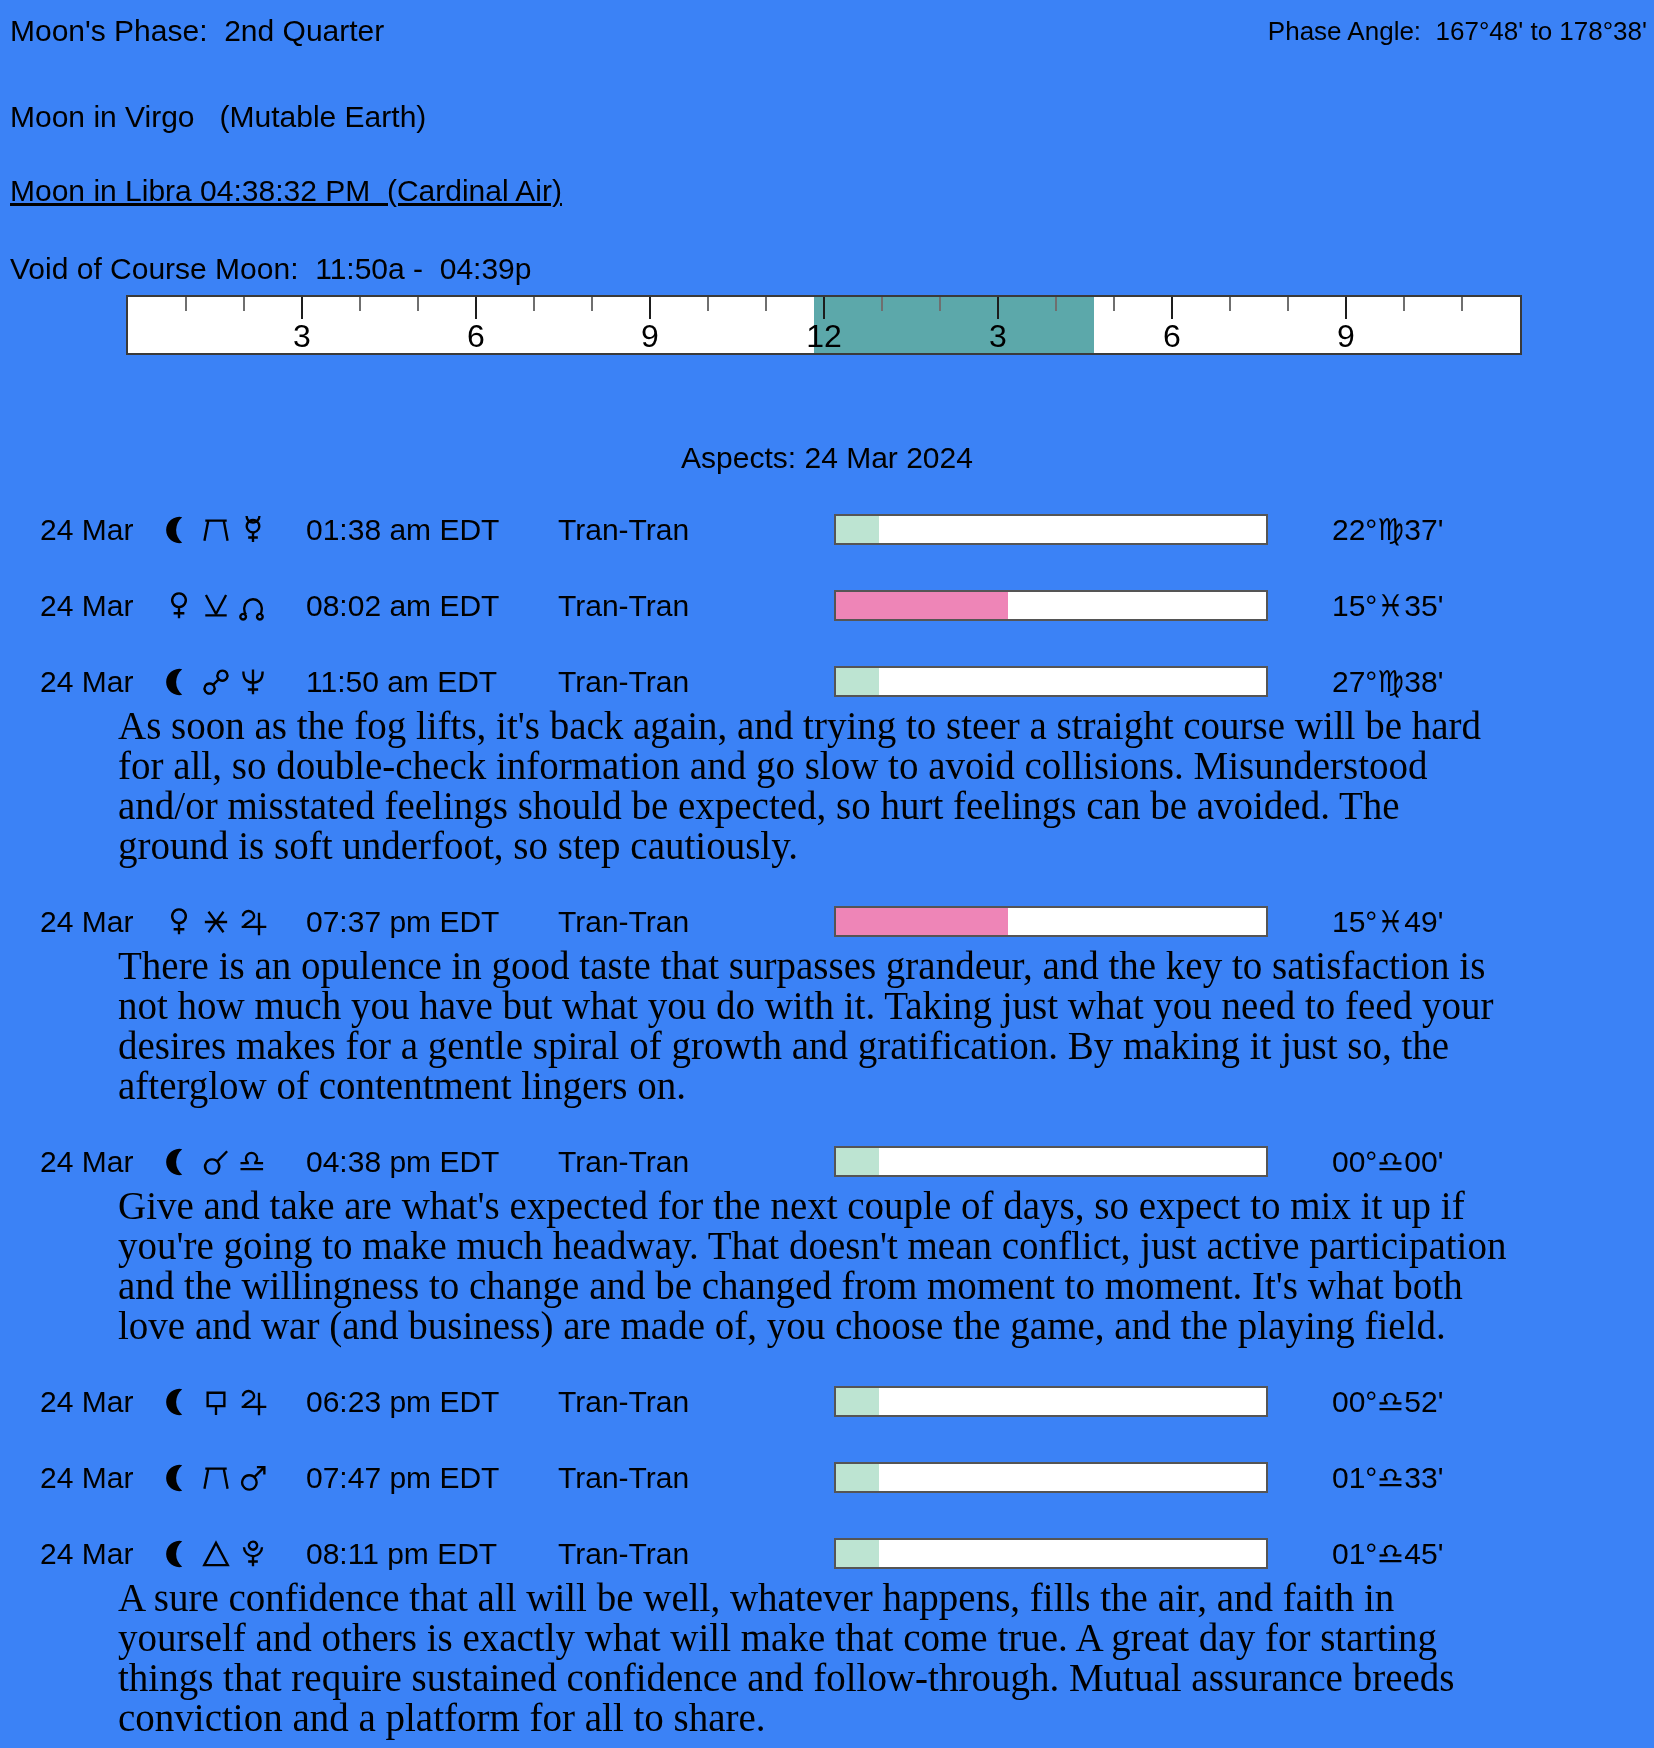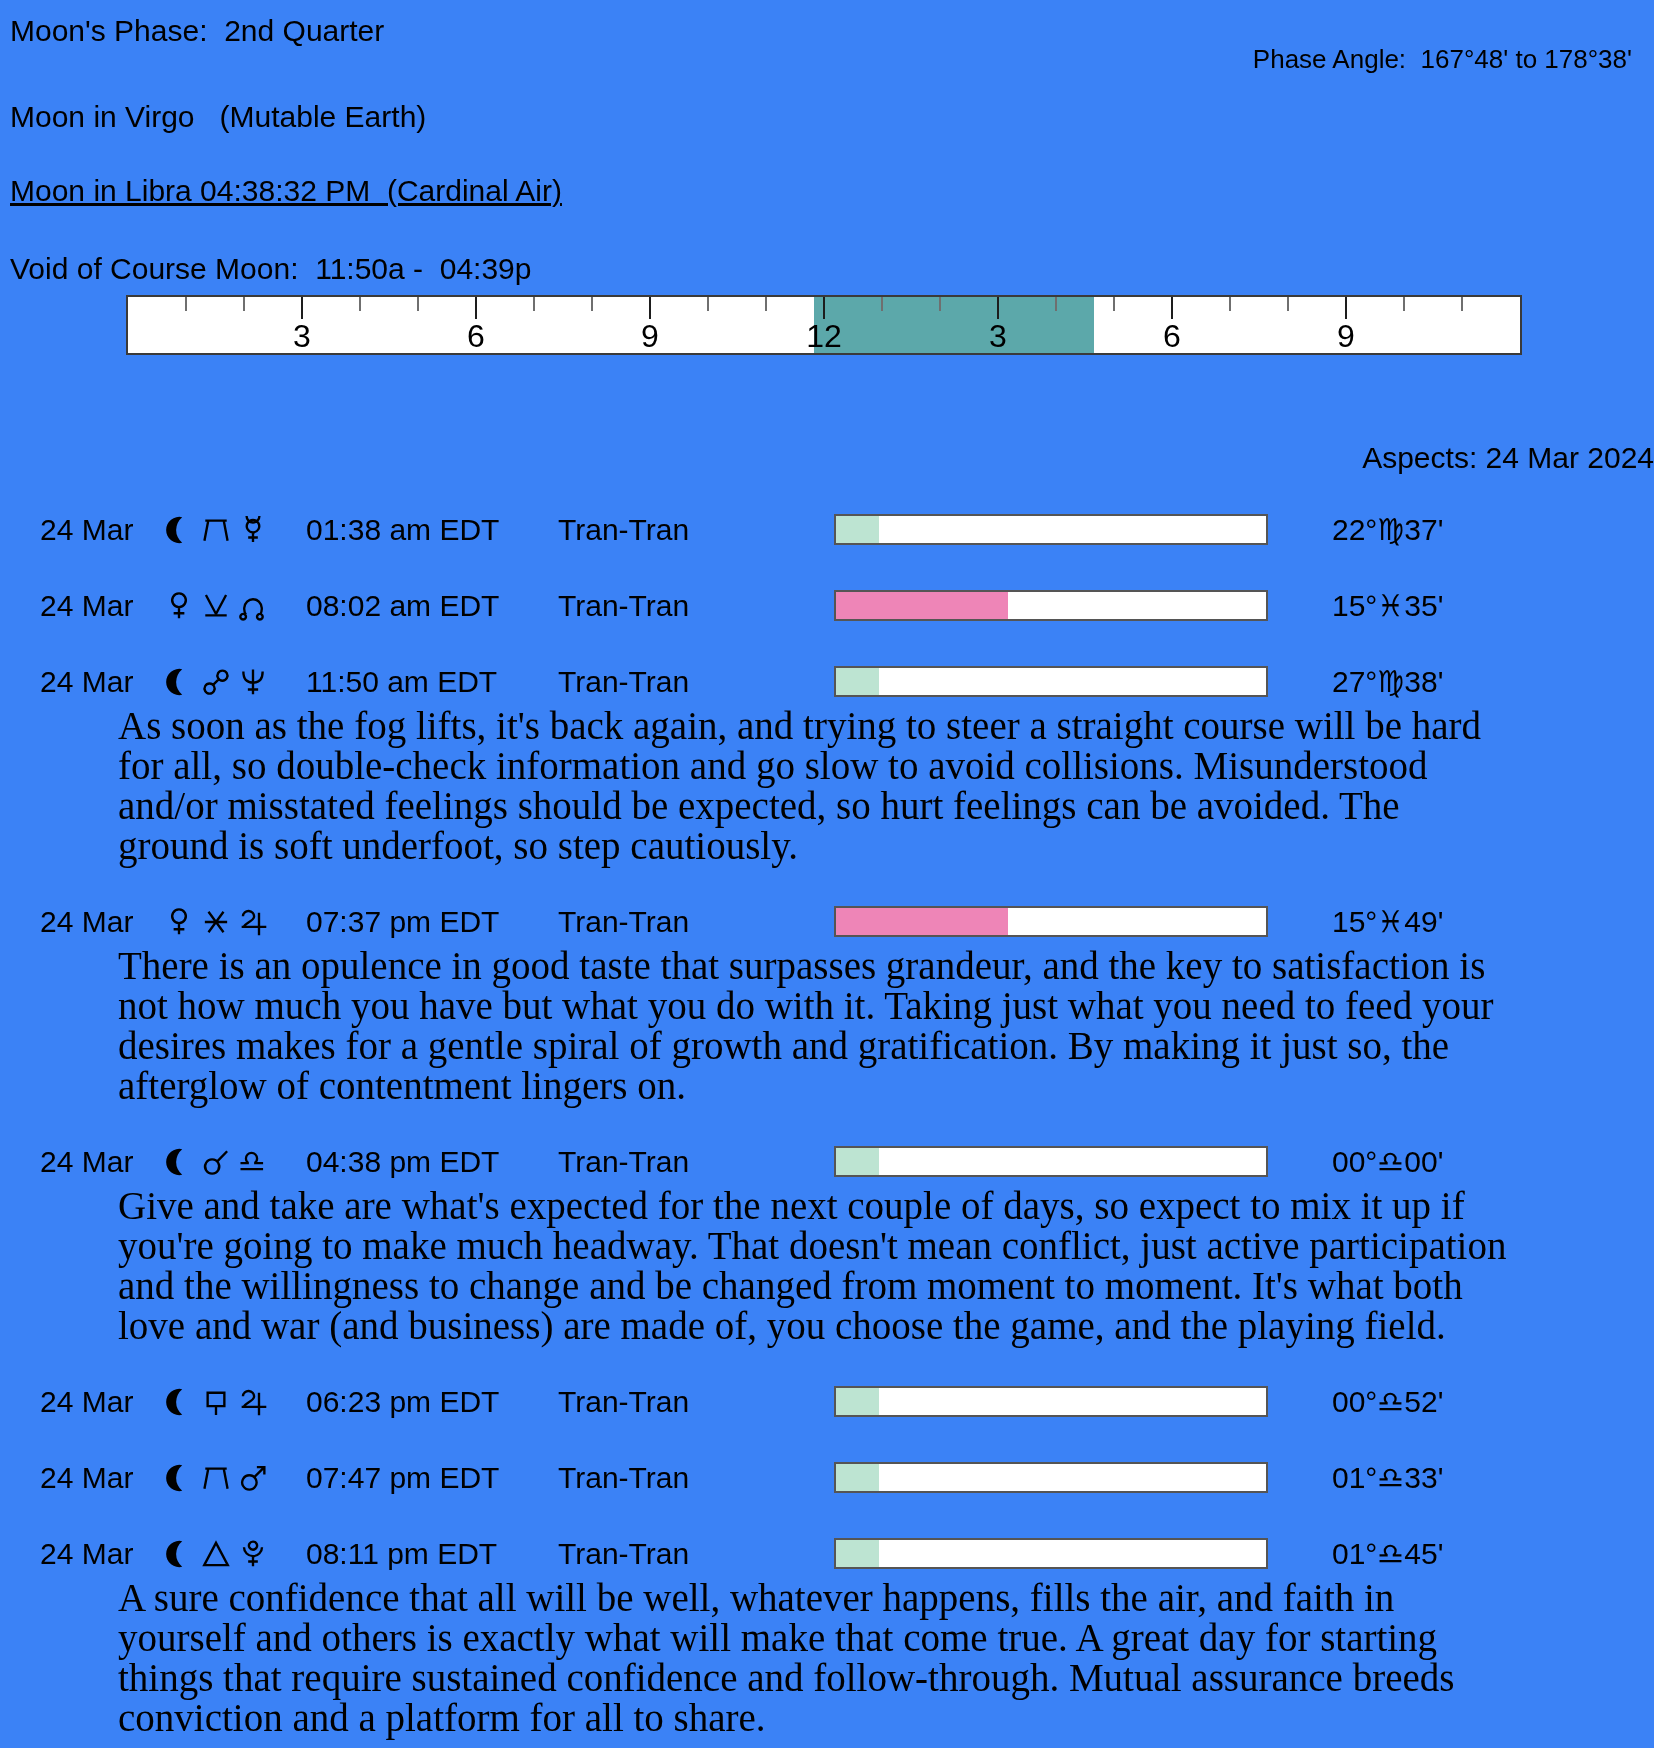--- a/index.html
+++ b/index.html
@@ -12,42 +12,42 @@
   
   .ruler{position:absolute;left:126px;top:295px;width:1396px;height:60px;
     border:2px solid #3a3a3a;box-sizing:border-box;background:#fff;}
   .ruler-highlight{position:absolute;top:0;bottom:0;}
   .tick{position:absolute;top:0;width:2px;transform:translateX(-1px);}
   .tick.minor{height:14px;background:#6f6f6f;}
   .tick.major{height:22px;background:#1d1d1d;}
   .rlabel{position:absolute;bottom:0px;transform:translateX(-50%);font-size:32px;line-height:34px;}
   
   .aspects{position:absolute;left:0;top:438px;width:1654px;}
-  .atitle{height:40px;line-height:40px;text-align:right;font-size:30px;margin:0 0 32px 0;}
+  .atitle{height:40px;line-height:40px;text-align:center;font-size:30px;margin:0 0 32px 0;}
   .ablock{margin-bottom:36px;}
   .arow{position:relative;height:40px;line-height:40px;font-size:30px;margin-left:32px;}
   .a-date{position:absolute;left:8px;}
   .a-glyphs{position:absolute;left:132px;top:0;height:40px;display:flex;align-items:center;gap:7px;}
   .a-glyphs .zch{font-size:31px;line-height:40px;}
   .a-time{position:absolute;left:274px;}
   .a-type{position:absolute;left:526px;text-align:right;}
   .a-bar{position:absolute;left:802px;top:4px;width:434px;height:31px;
     border:2px solid #555;box-sizing:border-box;background:#fff;}
   .a-fill{display:block;height:100%;}
   .a-deg{position:absolute;left:1300px;}
   .adesc{margin:4px 0 0 118px;width:1390px;font-size:39px;line-height:40px;font-family:Liberation Serif, serif;}
   .glyph-svg{display:block;}
 </style>
 </head>
 <body>
 
 <div class="canvas">
 
   <div class="hline" style="left:10px;top:14px;">Moon's Phase:  2nd Quarter</div>
-  <div class="hline small" style="right:22px;top:16px;margin-top:28px;">Phase Angle:  167°48' to 178°38'</div>
+  <div class="hline small" style="right:7px;top:16px;">Phase Angle:  167°48' to 178°38'</div>
   <div class="hline" style="left:10px;top:100px;">Moon in Virgo   (Mutable Earth)</div>
   <div class="hline" style="left:10px;top:174px;text-decoration:underline;">Moon in Libra 04:38:32 PM  (Cardinal Air)</div>
   <div class="hline" style="left:10px;top:252px;">Void of Course Moon:  11:50a -  04:39p</div>
 
   <div class="ruler" id="ruler">
       <div class="ruler-highlight" style="left: 49.2917%; width: 20.0833%; background: rgb(92, 168, 170);"></div>
       <div class="tick minor" style="left: 4.16667%;"></div>
       <div class="tick minor" style="left: 8.33333%;"></div>
       <div class="tick major" style="left: 12.5%;"></div>
       <div class="tick minor" style="left: 16.6667%;"></div>

